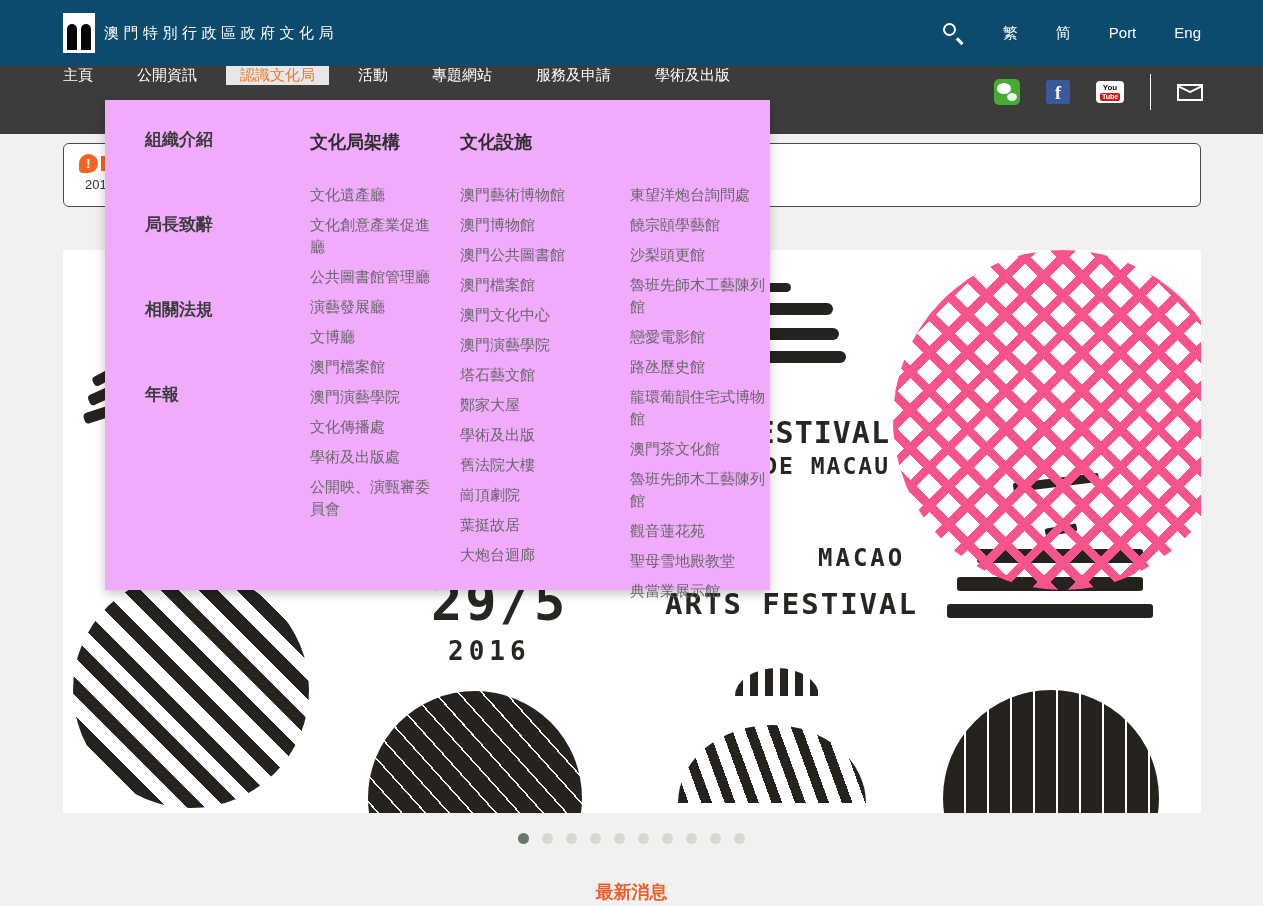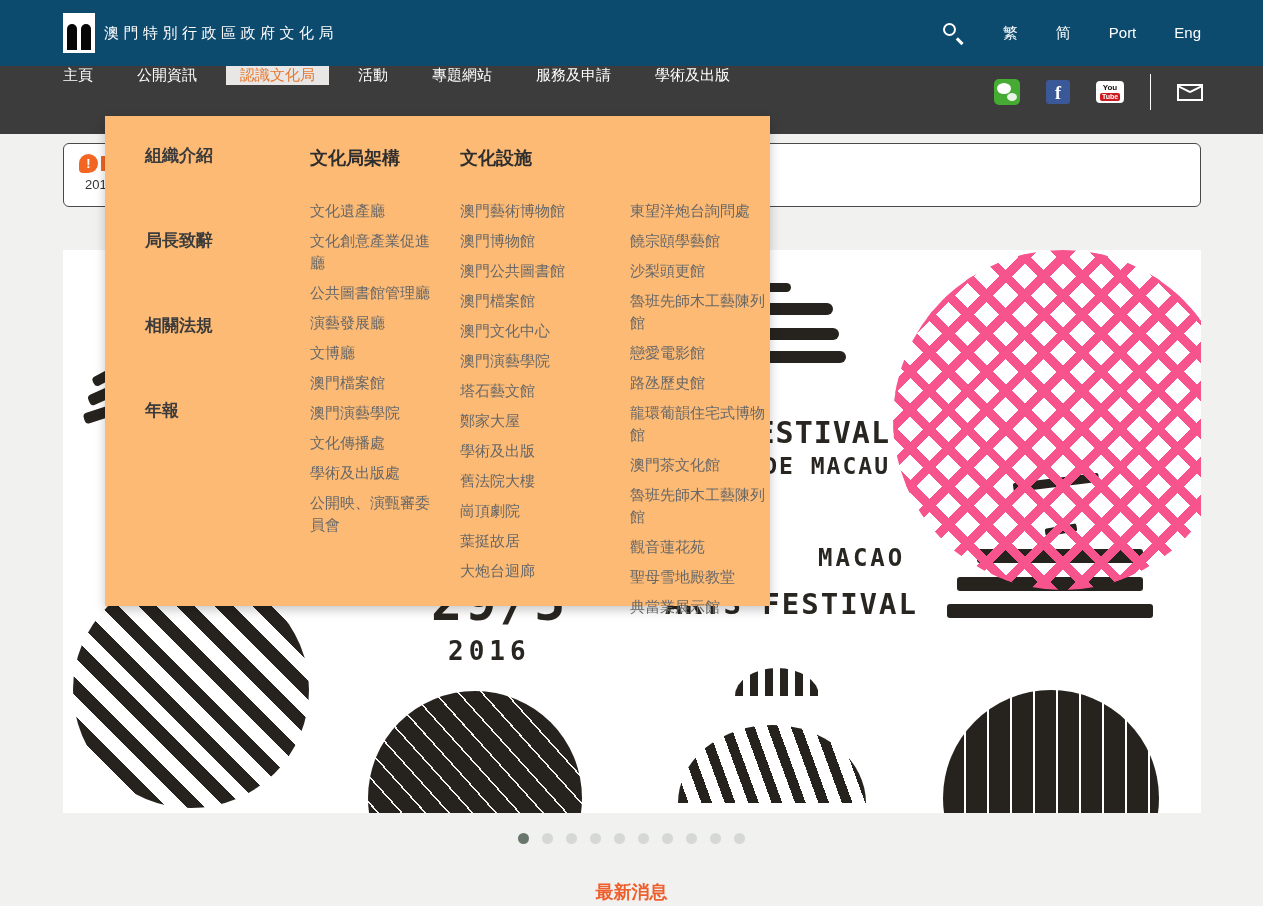--- a/index.html
+++ b/index.html
@@ -164,22 +164,22 @@
 
   .t-festival { right:311px; top:165px; font-size:30px; letter-spacing:1px; }
   .t-demacau  { right:311px; top:203px; font-size:23px; letter-spacing:2px; }
   .t-macao    { left:717px;  top:294px; font-size:24px; letter-spacing:3px;margin-left:38px; }
   .t-arts     { left:602px;  top:337px; font-size:29px; letter-spacing:2px; }
   .t-date     { left:368px;  top:322px; font-size:52px; letter-spacing:3px; }
   .t-year     { left:385px;  top:386px; font-size:26px; letter-spacing:5px; }
 
   
   .dropdown {
-    position:absolute; left:105px; top:116px; width:665px; height:490px;
-    background:#fdba74; z-index:10; box-shadow:0 4px 10px rgba(0,0,0,0.22);
+    position:absolute; left:105px; top:100px; width:665px; height:490px;
+    background:#f0abfc; z-index:10; box-shadow:0 4px 10px rgba(0,0,0,0.22);
   }
   .dd-col { position:absolute; top:0; }
   .dd-quick { left:40px; width:140px; top:28px; }
   .dd-quick .dd-link {
     font-size:17px; font-weight:bold; color:#3b3b3b; margin-bottom:61px;
     line-height:24px; cursor:pointer;
   }
   .dd-title {
     position:absolute; top:30px; font-size:18px; font-weight:bold; color:#2e2e2e;
   }

